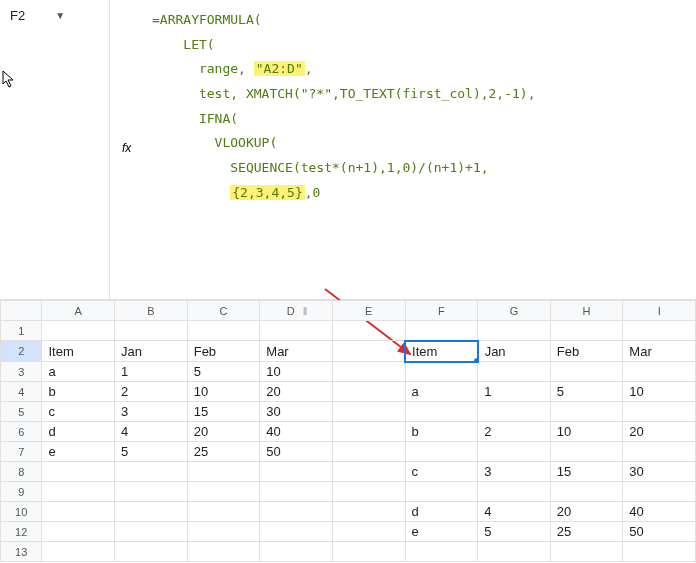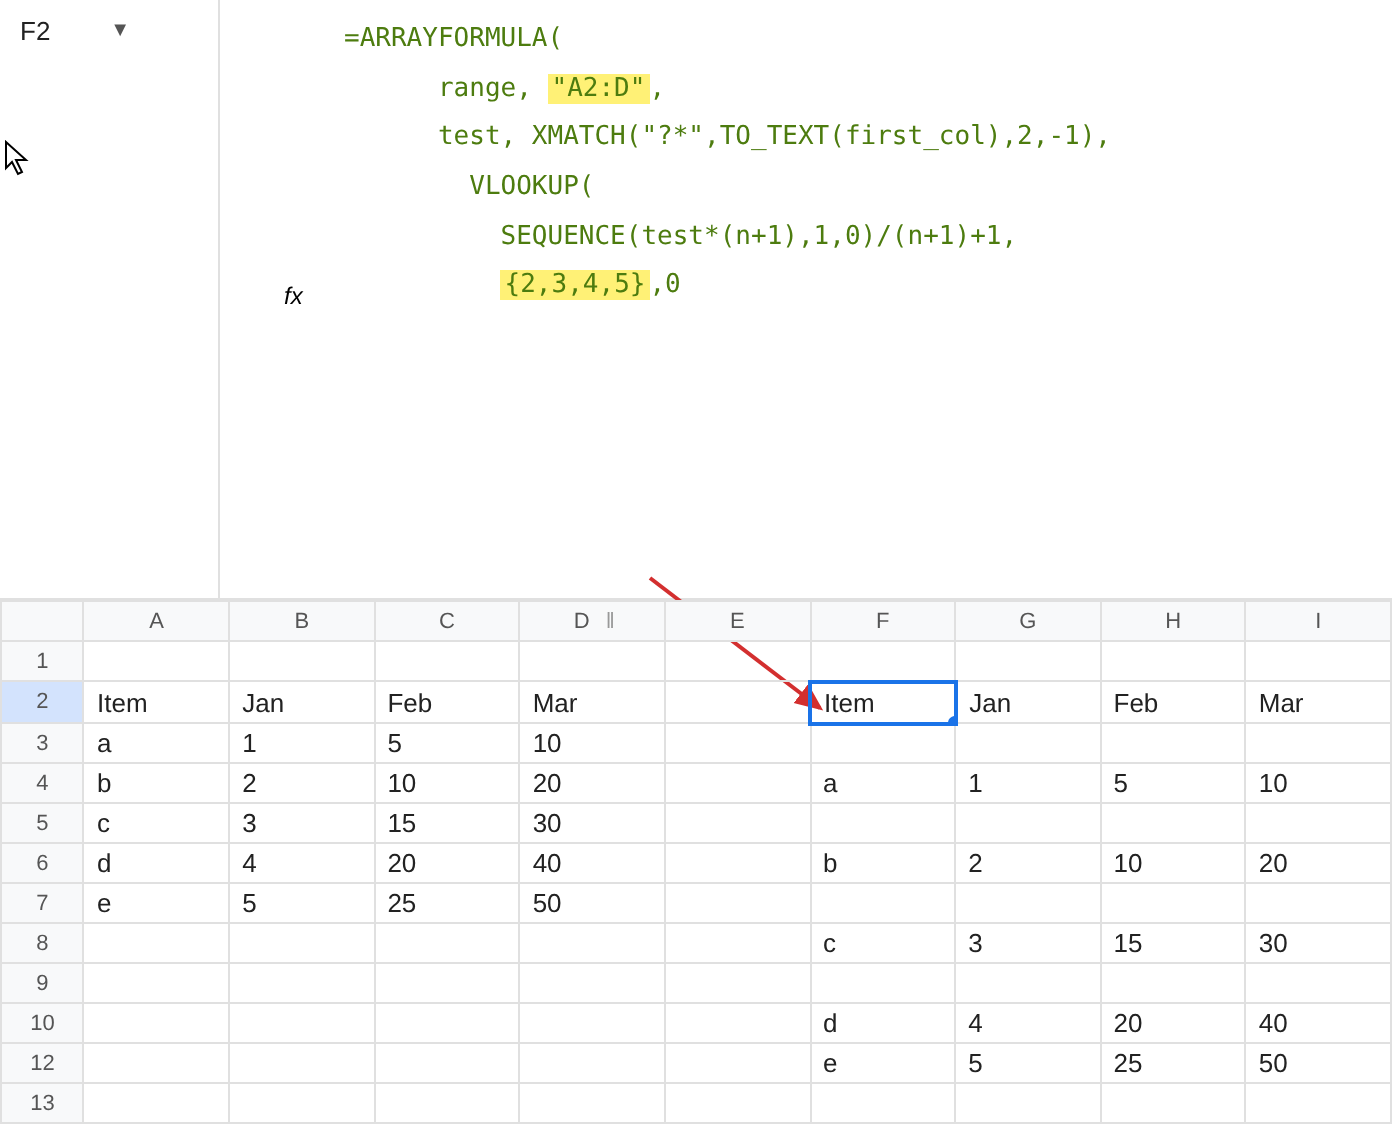--- a/index.html
+++ b/index.html
@@ -5,21 +5,21 @@
     * { box-sizing: border-box; margin: 0; padding: 0; }
     body { font-family: Arial, sans-serif; font-size: 13px; color: #222; background: #fff; }
     
     .top-section { display: flex; border-bottom: 1px solid #e0e0e0; min-height: 300px; }
     .name-box-area { width: 110px; padding: 8px 10px; display: flex; align-items: flex-start; border-right: 1px solid #e0e0e0; }
     .name-box { display: flex; align-items: center; gap: 30px; font-size: 13px; }
     .name-box-text { font-weight: normal; }
     .dropdown-arrow { font-size: 10px; color: #555; }
     
     .formula-area { flex: 1; display: flex; padding: 8px 0 12px 12px; }
-    .fx-label { font-style: italic; color: #000000; font-size: 12px; align-self: center; width: 30px; margin-left: 20px; }
+    .fx-label { font-style: italic; color: #000000; font-size: 12px; align-self: center; width: 30px; }
     .formula-content { flex: 1; font-family: 'Consolas', monospace; font-size: 13px; line-height: 1.9; color: #4d7c0f; }
     .formula-line { white-space: pre; }
     .hl { background: #fff176; padding: 0 2px; }
     
     .arrow-overlay { position: absolute; top: 284px; left: 320px; pointer-events: none; }
     
     .grid-area { position: relative; }
     .spreadsheet { border-collapse: collapse; width: 100%; table-layout: fixed; }
     .spreadsheet th, .spreadsheet td { border: 1px solid #e0e0e0; height: 20px; padding: 2px 6px; font-size: 13px; text-align: left; overflow: hidden; }
     .spreadsheet th { background: #f8f9fa; font-weight: normal; color: #555; text-align: center; font-size: 11px; }
@@ -43,22 +43,24 @@
   <div class="name-box-area">
     <div class="name-box">
       <span class="name-box-text">F2</span>
       <span class="dropdown-arrow">▼</span>
     </div>
   </div>
   <div class="formula-area">
     <div class="fx-label">fx</div>
     <div class="formula-content">
       <div class="formula-line">=ARRAYFORMULA(</div>
+      <div class="formula-line">    LET(</div>
       <div class="formula-line"><span>      range, </span><span class="hl">"A2:D"</span><span>,</span></div>
       <div class="formula-line">      test, XMATCH("?*",TO_TEXT(first_col),2,-1),</div>
+      <div class="formula-line">      IFNA(</div>
       <div class="formula-line">        VLOOKUP(</div>
       <div class="formula-line">          SEQUENCE(test*(n+1),1,0)/(n+1)+1,</div>
       <div class="formula-line"><span>          </span><span class="hl">{2,3,4,5}</span><span>,0</span></div>
     </div>
   </div>
 </div>
 
 <div class="cursor-overlay">
   <svg width="14" height="18">
       <path d="M1 1 L1 14 L4 11 L7 17 L9 16 L6 10 L11 10 Z" fill="white" stroke="black" stroke-width="1"></path>

